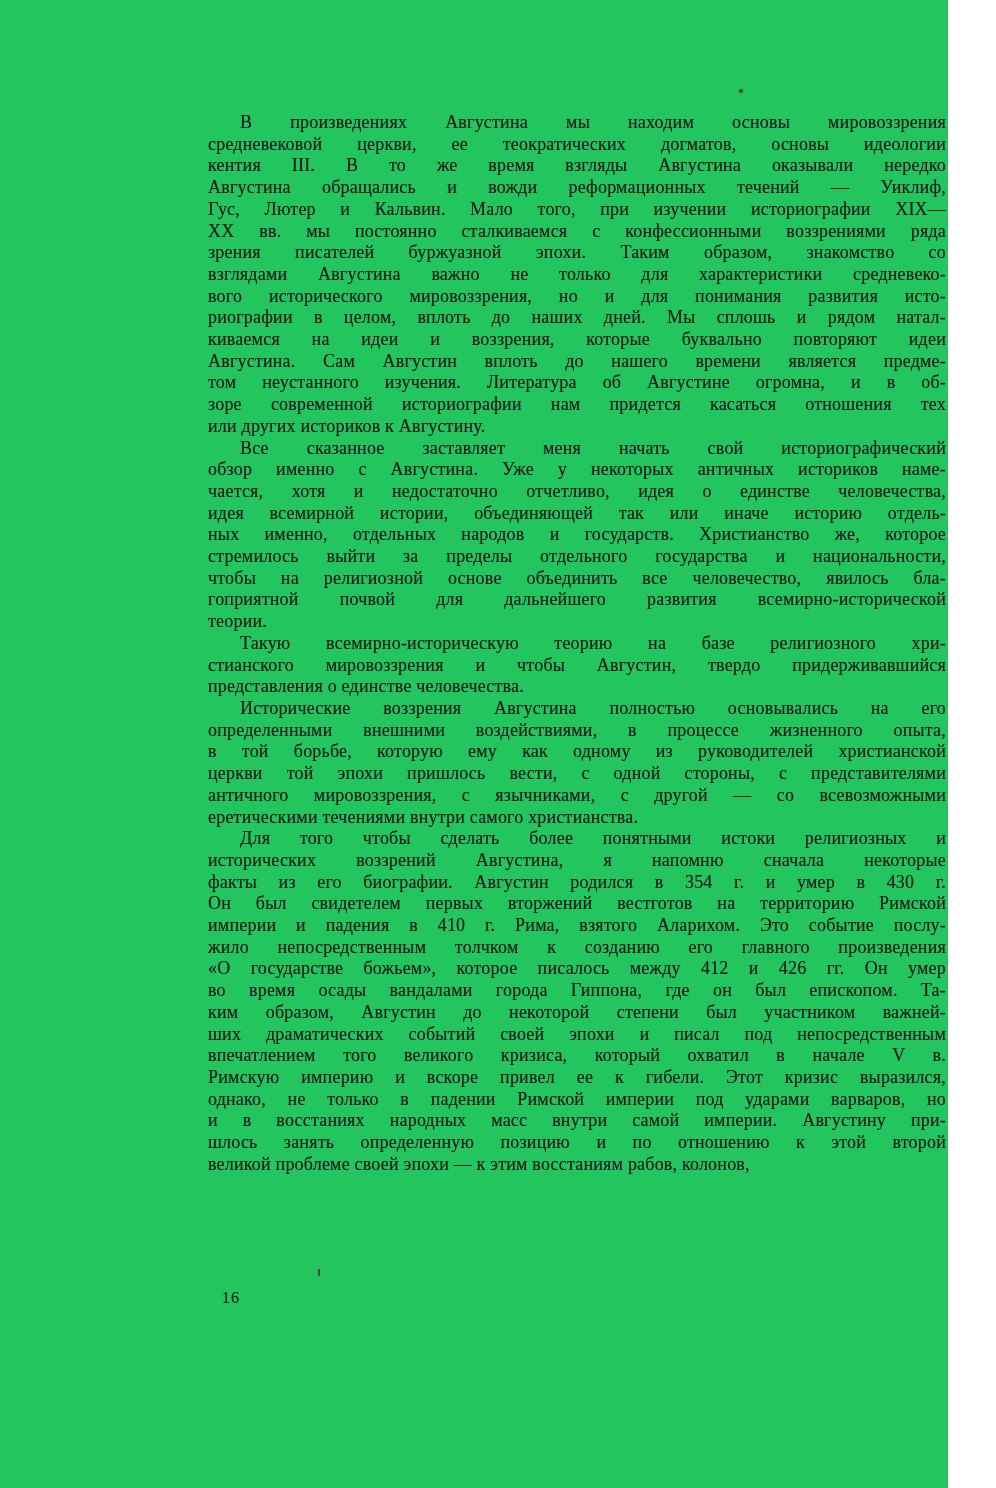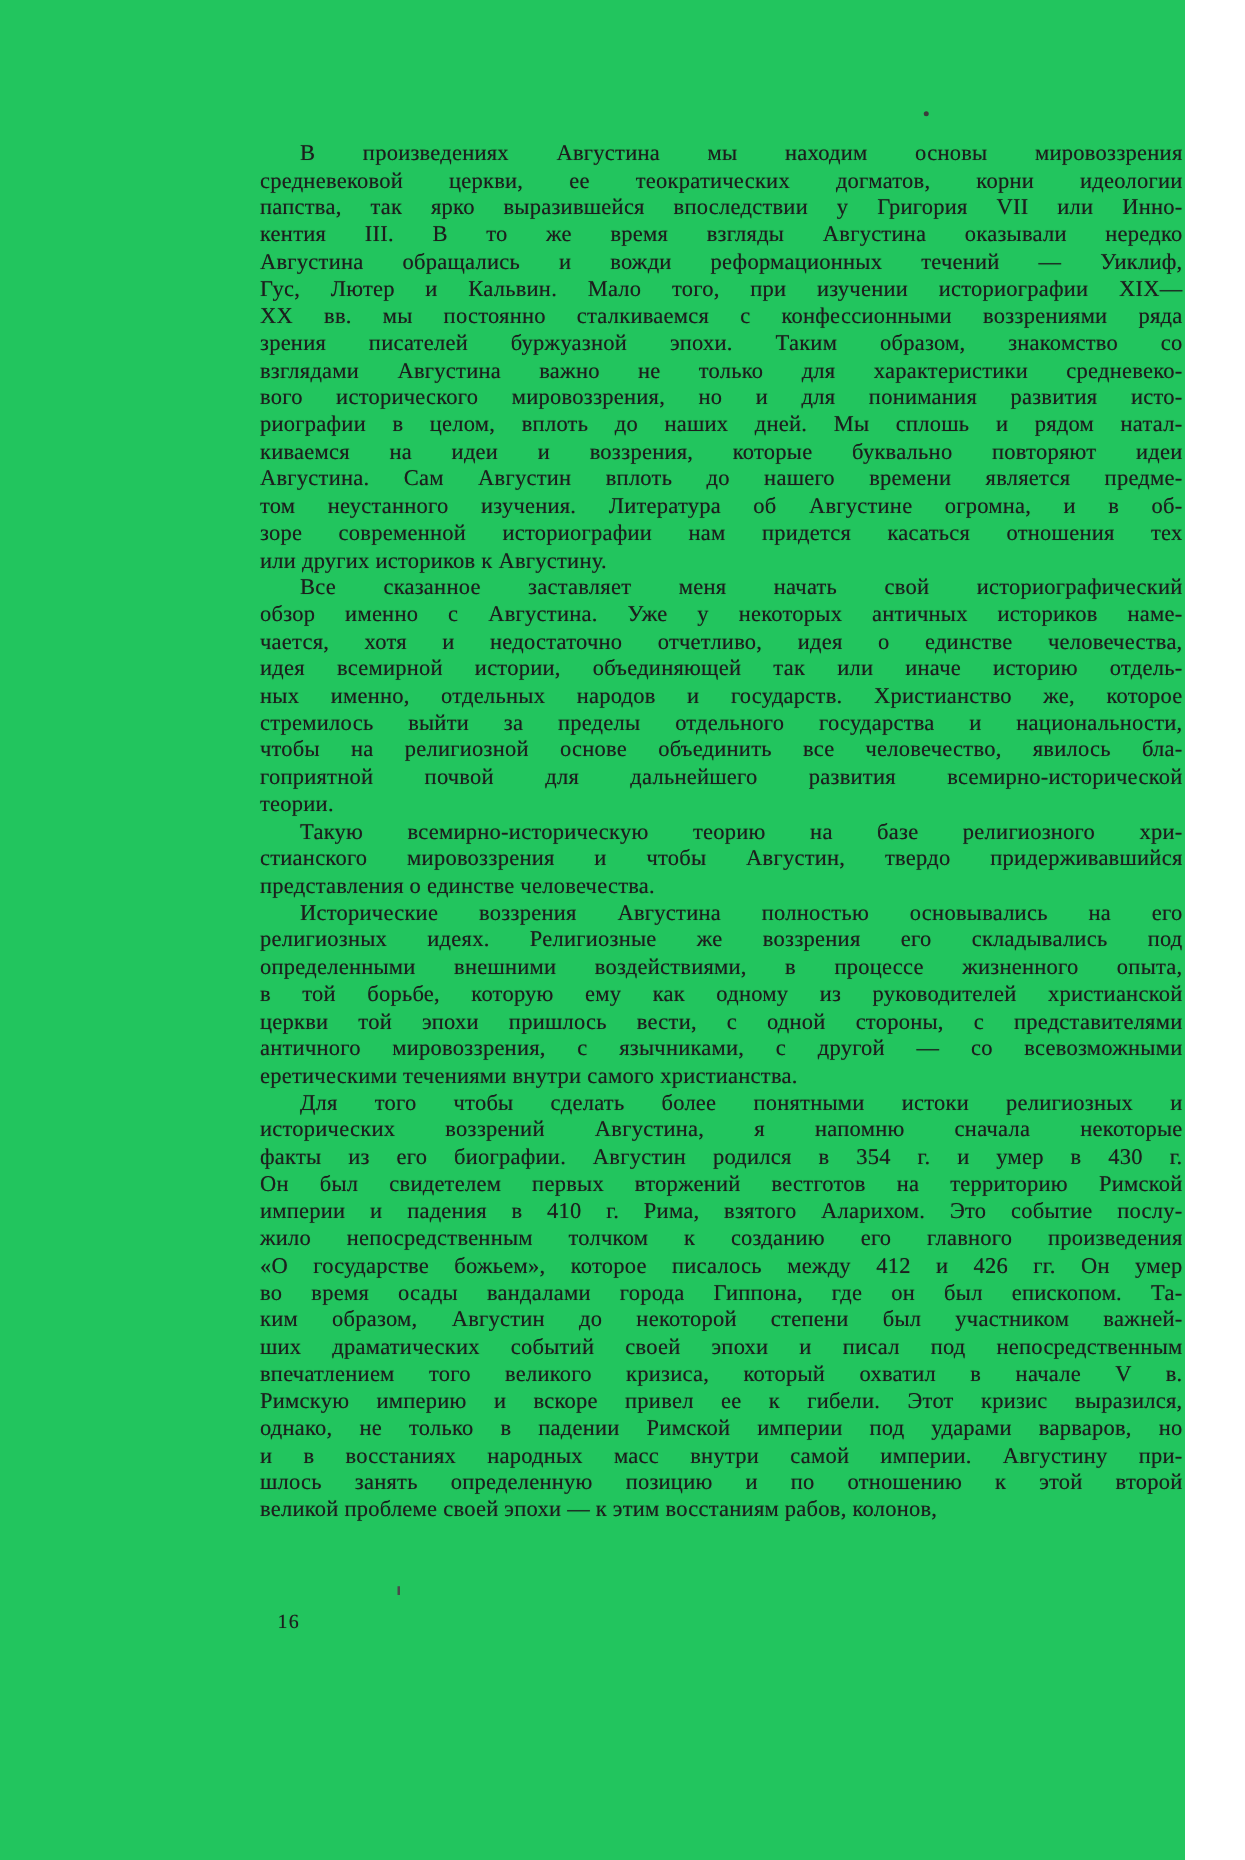--- a/index.html
+++ b/index.html
@@ -70,22 +70,21 @@
 </style>
 </head>
 <body>
 
 <div class="page">
   <span class="speck-dot"></span>
   <span class="speck-tick"></span>
   <div class="text-block" id="text-block">
       <div class="para">
         <div class="line first">В произведениях Августина мы находим основы мировоззрения</div>
-        <div class="line">средневековой церкви, ее теократических догматов, корни идеологии</div>
-        <div class="line">папства, так ярко выразившейся впоследствии у Григория VII или Инно-</div>
+        <div class="line">средневековой церкви, ее теократических догматов, основы идеологии</div>
         <div class="line">кентия III. В то же время взгляды Августина оказывали нередко</div>
         <div class="line">Августина обращались и вожди реформационных течений — Уиклиф,</div>
         <div class="line">Гус, Лютер и Кальвин. Мало того, при изучении историографии XIX—</div>
         <div class="line">XX вв. мы постоянно сталкиваемся с конфессионными воззрениями ряда</div>
         <div class="line">зрения писателей буржуазной эпохи. Таким образом, знакомство со</div>
         <div class="line">взглядами Августина важно не только для характеристики средневеко-</div>
         <div class="line">вого исторического мировоззрения, но и для понимания развития исто-</div>
         <div class="line">риографии в целом, вплоть до наших дней. Мы сплошь и рядом натал-</div>
         <div class="line">киваемся на идеи и воззрения, которые буквально повторяют идеи</div>
         <div class="line">Августина. Сам Августин вплоть до нашего времени является предме-</div>
@@ -104,21 +103,20 @@
         <div class="line">гоприятной почвой для дальнейшего развития всемирно-исторической</div>
         <div class="line last">теории.</div>
       </div>
       <div class="para">
         <div class="line first">Такую всемирно-историческую теорию на базе религиозного хри-</div>
         <div class="line">стианского мировоззрения и чтобы Августин, твердо придерживавшийся</div>
         <div class="line last">представления о единстве человечества.</div>
       </div>
       <div class="para">
         <div class="line first">Исторические воззрения Августина полностью основывались на его</div>
-        <div class="line">религиозных идеях. Религиозные же воззрения его складывались под</div>
         <div class="line">определенными внешними воздействиями, в процессе жизненного опыта,</div>
         <div class="line">в той борьбе, которую ему как одному из руководителей христианской</div>
         <div class="line">церкви той эпохи пришлось вести, с одной стороны, с представителями</div>
         <div class="line">античного мировоззрения, с язычниками, с другой — со всевозможными</div>
         <div class="line last">еретическими течениями внутри самого христианства.</div>
       </div>
       <div class="para">
         <div class="line first">Для того чтобы сделать более понятными истоки религиозных и</div>
         <div class="line">исторических воззрений Августина, я напомню сначала некоторые</div>
         <div class="line">факты из его биографии. Августин родился в 354 г. и умер в 430 г.</div>

